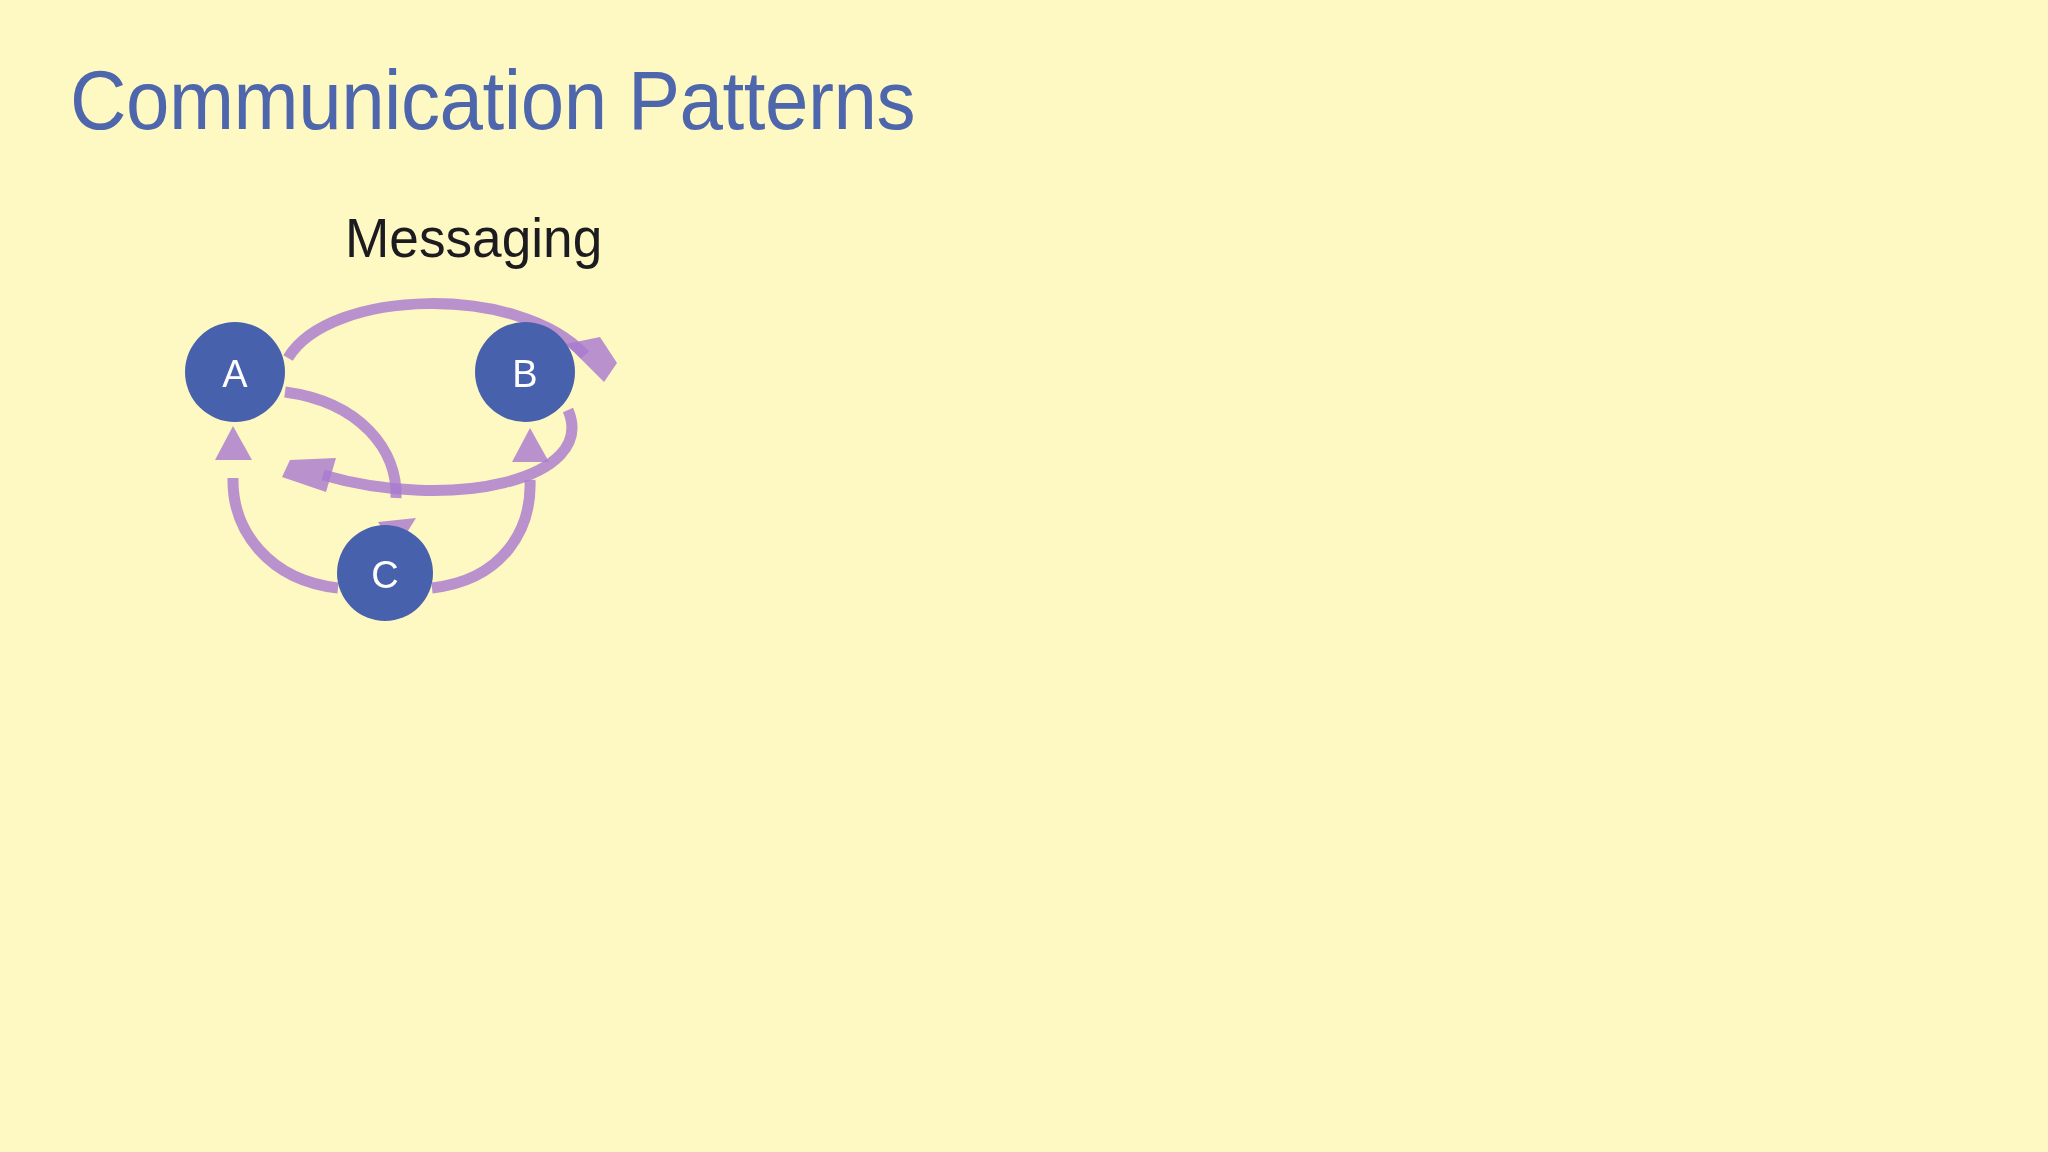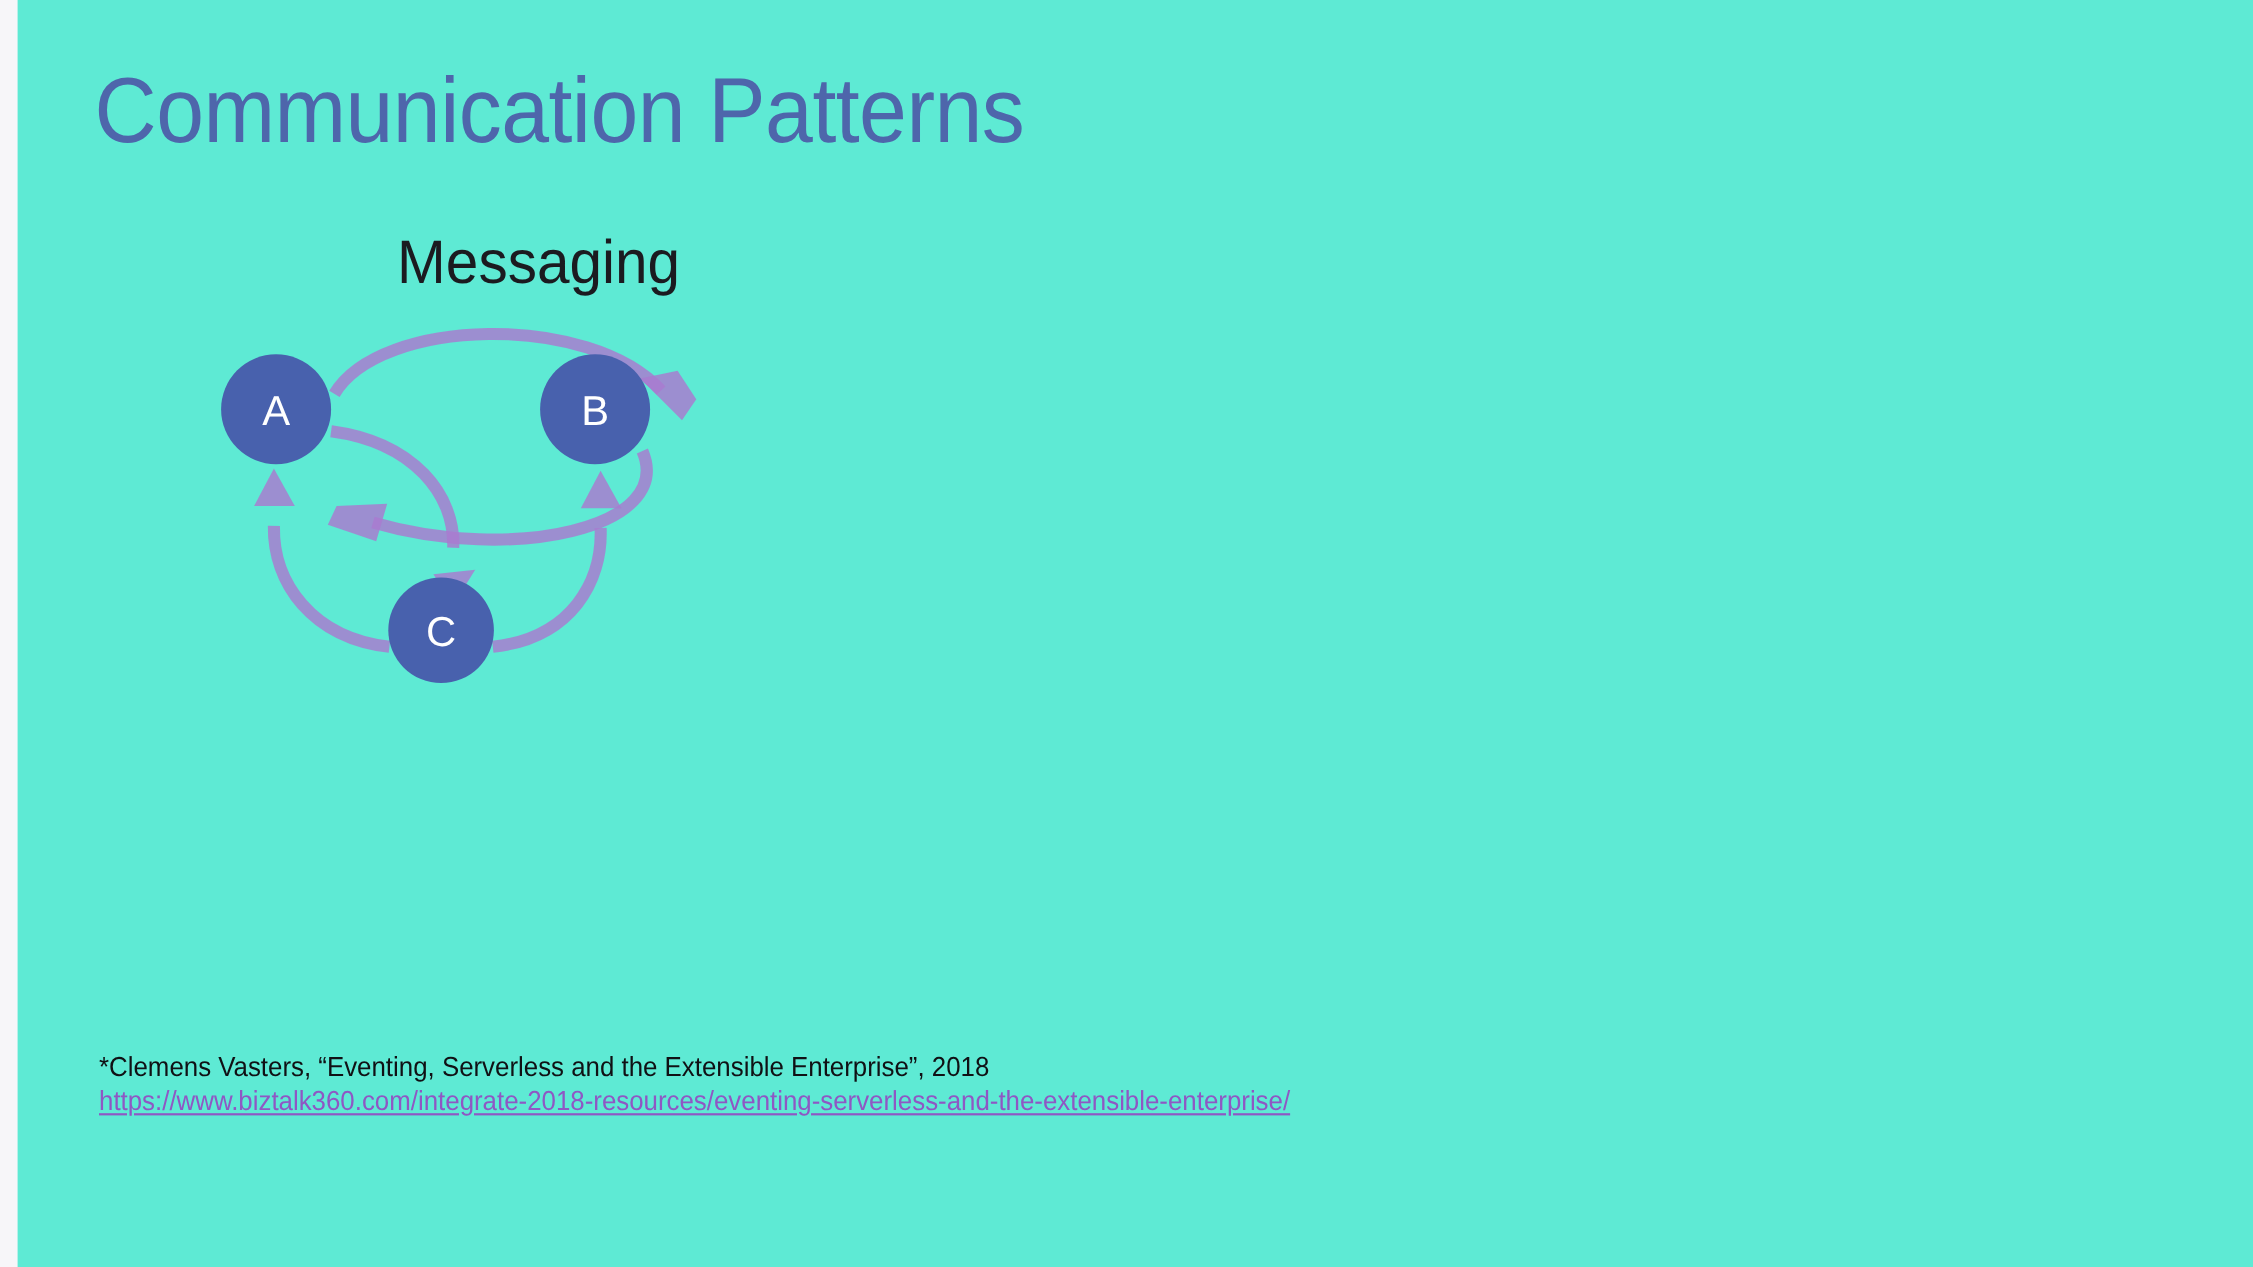--- a/index.html
+++ b/index.html
@@ -11,22 +11,21 @@
     width: 2048px;
     height: 1152px;
     background: #f7f6f9;
     font-family: "Liberation Sans", sans-serif;
     overflow: hidden;
     position: relative;
   }
   .slide {
     position: absolute;
     inset: 0;
-    background: #5eead4;
-    margin-left: 16px;
+    background: #fef9c3;
   }
 
   
   .slide-title {
     position: absolute;
     left: 70px;
     top: 52px;
     font-family: "Liberation Sans", sans-serif;
     font-size: 84px;
     line-height: 96px;
@@ -169,18 +168,14 @@
       </g>
 
       <g>
         <circle class="node-circle" cx="225" cy="243" r="48"></circle>
         <text class="node-label" x="225" y="245">C</text>
       </g>
 
     </svg>
   </div>
 
-  <div class="footnote">
-    <div class="footnote-citation">*Clemens Vasters, “Eventing, Serverless and the Extensible Enterprise”, 2018</div>
-    <a class="footnote-link" href="#">https://www.biztalk360.com/integrate-2018-resources/eventing-serverless-and-the-extensible-enterprise/</a>
-  </div>
 
 </div>
 
 </body></html>

